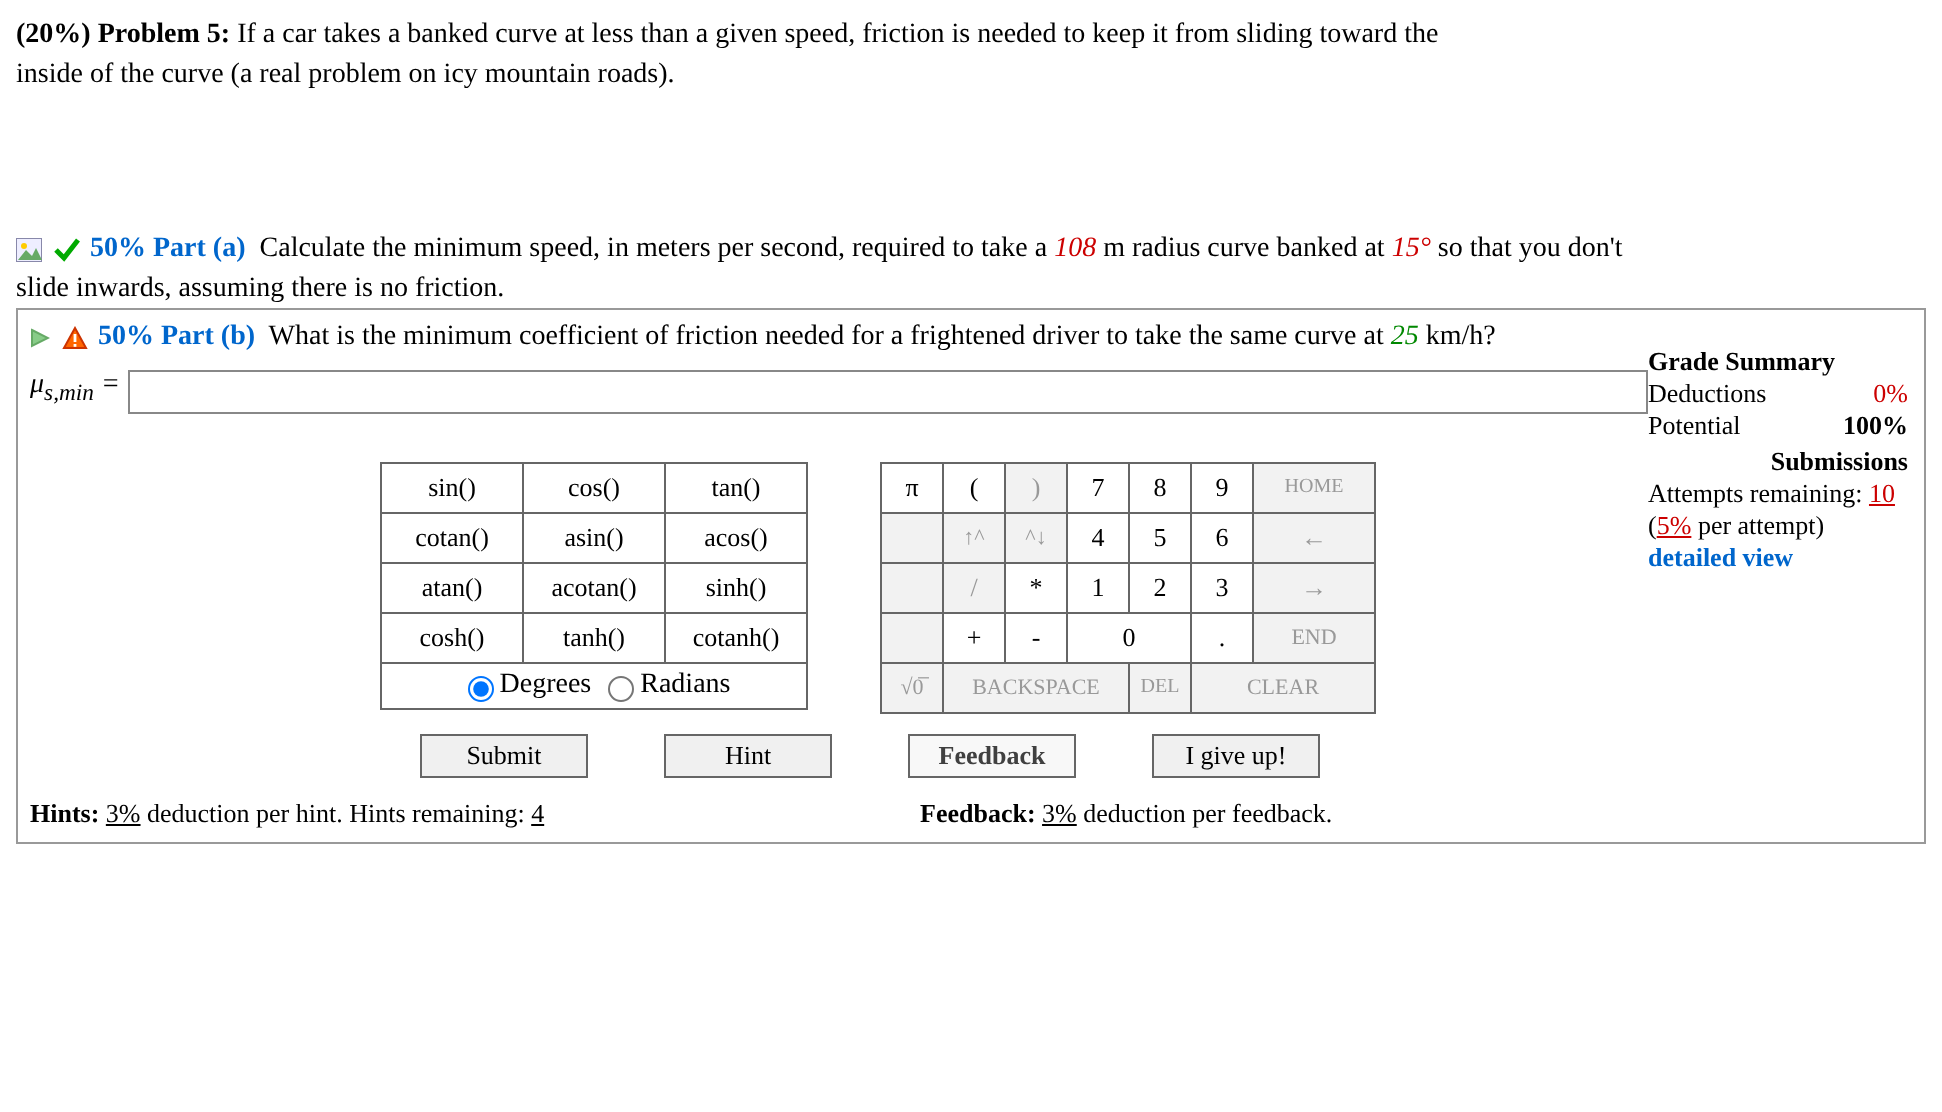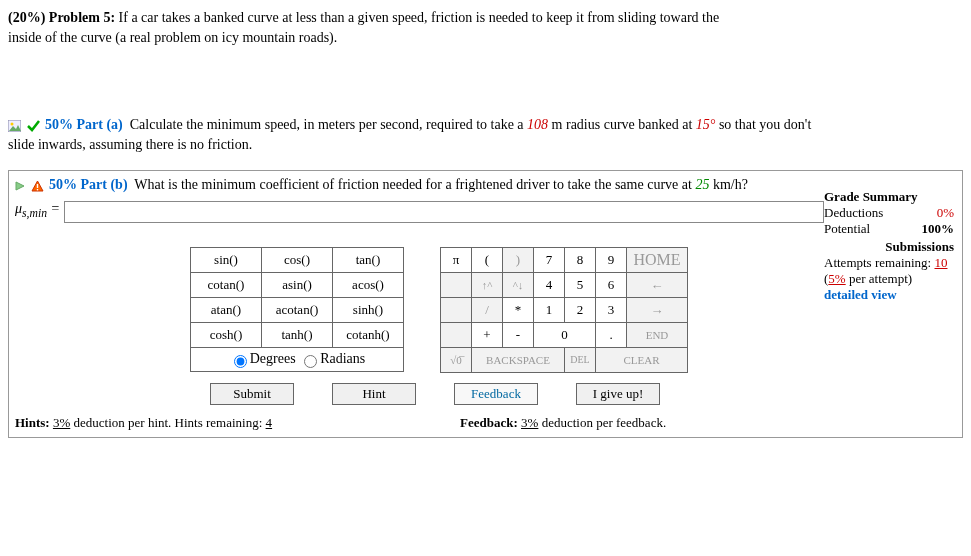--- a/index.html
+++ b/index.html
@@ -8,21 +8,21 @@
   color: #000;
   margin: 0;
   padding: 8px;
   width: 955px;
 }
 .problem-header {
   margin-bottom: 68px;
   line-height: 1.4;
 }
 .part-line {
-  margin: 16px 0;
+  margin: 0 0;
   line-height: 1.4;
 }
 .check-icon, .warn-icon, .tri-icon, .img-icon {
   display: inline-block;
   vertical-align: middle;
   margin-right: 2px;
 }
 .check-icon svg, .warn-icon svg, .tri-icon svg, .img-icon svg {
   display: block;
 }
@@ -139,23 +139,24 @@
   border: 1px solid #666;
   background: #f0f0f0;
   padding: 2px 0;
   font-size: 13px;
   text-align: center;
   cursor: pointer;
   width: 84px;
   font-family: inherit;
 }
 .btn.disabled {
-  color: #0369a1;
+  color: #404040;
   background: #f8f8f8;
   cursor: default;
+  font-weight: bold;
 }
 .footer-row {
   display: flex;
   margin-top: 10px;
   font-size: 13px;
 }
 .footer-left {
   width: 445px;
 }
 .footer-right {
@@ -259,21 +260,21 @@
     <div class="num-keys">
       <table>
         <tbody>
             <tr>
           <td>π</td>
           <td>(</td>
           <td class="disabled">)</td>
           <td>7</td>
           <td>8</td>
           <td>9</td>
-          <td class="disabled wide" style="font-size:16px;">HOME</td>
+          <td class="disabled wide" style="font-size:10px;">HOME</td>
         </tr>
         <tr>
           <td colspan="1" class="disabled"></td>
           <td class="disabled" style="font-size:11px;">↑^</td>
           <td class="disabled" style="font-size:11px;">^↓</td>
           <td>4</td>
           <td>5</td>
           <td>6</td>
           <td class="disabled wide">←</td>
         </tr>

